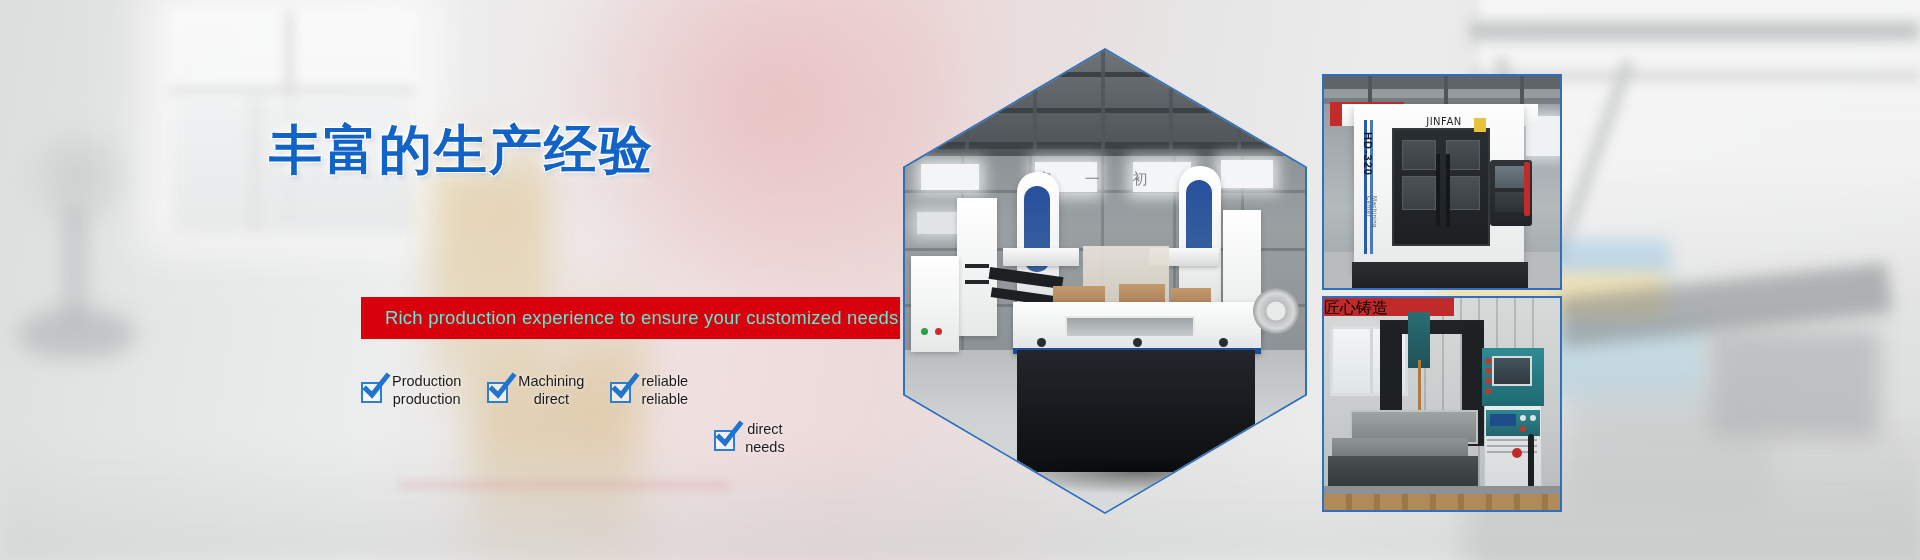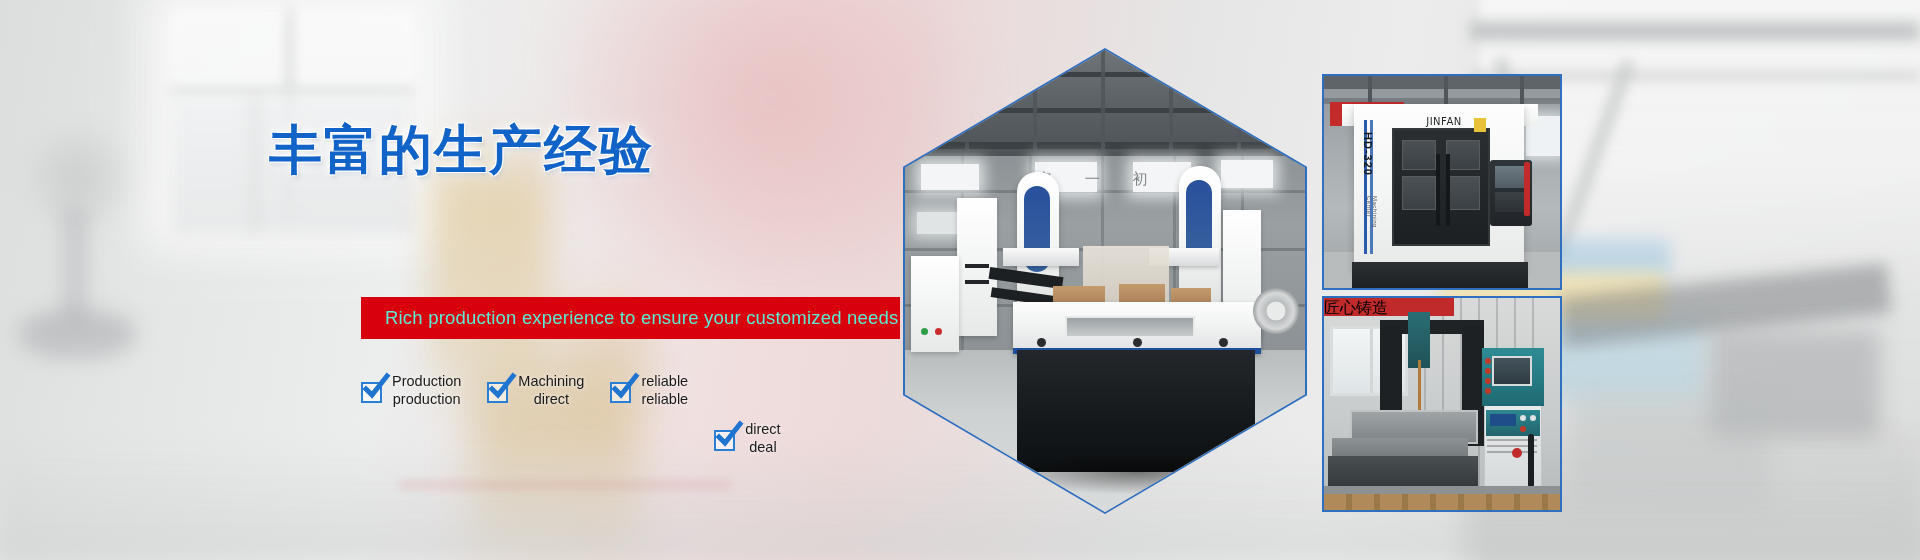--- a/index.html
+++ b/index.html
@@ -512,21 +512,21 @@
       </span>
       <span class="feature-label"><span>reliable</span><br><span>reliable</span></span>
     </div>
 
     <div class="feature">
       <span class="cbox">
         <svg viewBox="0 0 28 28" aria-hidden="true">
           <path d="M5 15 L11 21 L26 2" fill="none" stroke="#1f74cf" stroke-width="5" stroke-linecap="square"></path>
         </svg>
       </span>
-      <span class="feature-label"><span>direct</span><br><span>deal</span></span>
+      <span class="feature-label"><span>direct</span><br><span>needs</span></span>
     </div>
 
   </div>
 
   <div class="hex-wrap">
     <div class="hex-border"></div>
     <div class="hex-photo">
       <div class="hx hx-roof">
         <div class="hx-roof-beam" style="top:22px"></div>
         <div class="hx-roof-beam" style="top:58px"></div>

